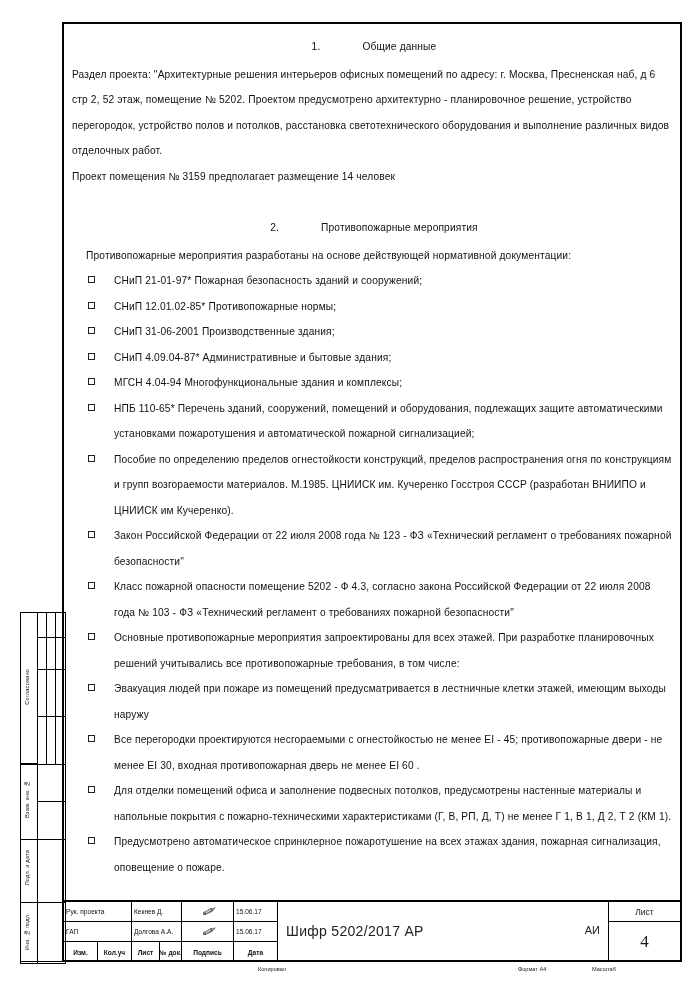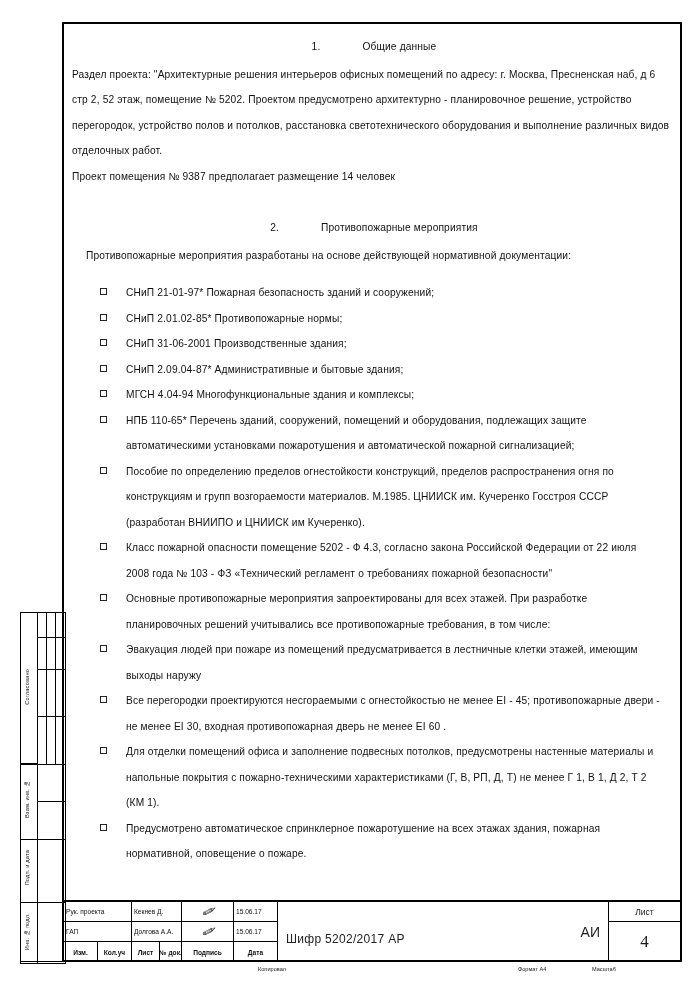--- a/index.html
+++ b/index.html
@@ -62,21 +62,21 @@
     margin: 0;
     white-space: normal;
   }
   p.para.indent { text-indent: 0; padding-left: 12px; }
   p.para.nudge  { margin-left: -2px; }
   .spacer-md { height: 26px; }
 
   
   ul.norms {
     list-style: none;
-    margin: 12px;
+    margin: 0;
     padding: 0;
   }
   ul.norms li {
     position: relative;
     padding-left: 40px;
     margin: 0;
   }
   ul.norms li .sq {
     position: absolute;
     left: 14px;
@@ -146,33 +146,33 @@
   .sig {
     font-family: "Liberation Serif", serif;
     font-size: 15px;
     font-style: italic;
     color: #111;
     transform: skewX(-12deg) scaleY(0.8);
   }
 
   #shifr {
     position: absolute;
-    left: 214px; top: 22px;
+    left: 214px; top: 14px;
     width: 300px; height: 30px;
     display: flex; align-items: center;
-    font-size: 12px;
+    font-size: 14px;
     letter-spacing: 0.3px;
     color: #222;
     padding-left: 8px;
     box-sizing: border-box;
   }
   #ai-mark {
     position: absolute;
     right: 80px; top: 22px;
-    font-size: 14px;
+    font-size: 11px;
     color: #222;
   }
   #list-label {
     position: absolute;
     right: 0px; top: 0px;
     width: 72px; height: 20px;
     border-left: 1px solid #000;
     border-bottom: 1px solid #000;
     box-sizing: border-box;
     display: flex; align-items: center; justify-content: center;
@@ -205,43 +205,44 @@
 
 <div id="sheet">
 
   <div id="frame"></div>
 
   <div id="content">
 
     <div class="sec-head"><span class="num">1.</span><span class="gap"></span><span>Общие данные</span></div>
 
     <p class="para nudge">Раздел проекта: "Архитектурные решения интерьеров офисных помещений по адресу:  г. Москва, Пресненская наб, д 6 стр 2, 52 этаж, помещение № 5202. Проектом предусмотрено архитектурно - планировочное решение, устройство перегородок, устройство полов и потолков, расстановка светотехнического оборудования и выполнение различных видов отделочных работ.</p>
-    <p class="para nudge">Проект помещения № 9387 предполагает размещение 14 человек</p>
+    <p class="para nudge">Проект помещения № 3159 предполагает размещение 14 человек</p>
 
     <div class="spacer-md"></div>
 
     <div class="sec-head"><span class="num">2.</span><span class="gap"></span><span>Противопожарные мероприятия</span></div>
 
     <p class="para indent">Противопожарные мероприятия разработаны на основе действующей нормативной документации:</p>
 
     <ul class="norms">
       <li><span class="sq"></span><span>СНиП 21-01-97* Пожарная безопасность зданий и сооружений;</span></li>
-      <li><span class="sq"></span><span>СНиП 2.01.02-85* Противопожарные нормы;</span></li>
+      <li><span class="sq"></span><span>СНиП 12.01.02-85* Противопожарные нормы;</span></li>
       <li><span class="sq"></span><span>СНиП 31-06-2001 Производственные здания;</span></li>
-      <li><span class="sq"></span><span>СНиП 2.09.04-87* Административные и бытовые здания;</span></li>
+      <li><span class="sq"></span><span>СНиП 4.09.04-87* Административные и бытовые здания;</span></li>
       <li><span class="sq"></span><span>МГСН 4.04-94 Многофункциональные здания и комплексы;</span></li>
       <li><span class="sq"></span></li>
       <li><span class="sq"></span><span>НПБ 110-65* Перечень зданий, сооружений, помещений и оборудования, подлежащих защите автоматическими установками пожаротушения и автоматической пожарной сигнализацией;</span></li>
       <li><span class="sq"></span><span>Пособие по определению пределов огнестойкости конструкций, пределов распространения огня по конструкциям и групп возгораемости материалов. М.1985. ЦНИИСК им. Кучеренко Госстроя СССР (разработан ВНИИПО и ЦНИИСК им Кучеренко).</span></li>
+      <li><span class="sq"></span><span>Закон Российской Федерации от 22 июля 2008 года № 123 - ФЗ «Технический регламент о требованиях пожарной безопасности"</span></li>
       <li><span class="sq"></span><span>Класс пожарной опасности помещение 5202 - Ф 4.3, согласно закона Российской Федерации от 22 июля 2008 года № 103 - ФЗ «Технический регламент о требованиях пожарной безопасности"</span></li>
       <li><span class="sq"></span><span>Основные противопожарные мероприятия запроектированы для всех этажей. При разработке планировочных решений учитывались все противопожарные требования, в том числе:</span></li>
       <li><span class="sq"></span><span>Эвакуация людей при пожаре из помещений предусматривается в лестничные клетки этажей, имеющим выходы наружу</span></li>
       <li><span class="sq"></span><span>Все перегородки проектируются несгораемыми с огнестойкостью не менее EI - 45; противопожарные двери - не менее EI 30, входная противопожарная дверь не менее EI 60 .</span></li>
       <li><span class="sq"></span><span>Для отделки помещений офиса и заполнение подвесных потолков, предусмотрены настенные материалы и напольные покрытия с пожарно-техническими характеристиками (Г, В, РП, Д, Т) не менее Г 1, В 1, Д 2, Т 2 (КМ 1).</span></li>
-      <li><span class="sq"></span><span>Предусмотрено автоматическое спринклерное пожаротушение на всех этажах здания, пожарная нормативной, оповещение о пожаре.</span></li>
+      <li><span class="sq"></span><span>Предусмотрено автоматическое спринклерное пожаротушение на всех этажах здания, пожарная сигнализация, оповещение о пожаре.</span></li>
     </ul>
   </div>
 
   <div id="side-strip">
 
     <div class="side-cell" style="left:-1px;  top:-1px;  width:18px; height:152px;">
       <span class="side-label" style="left:3px; top:56px;">Согласовано</span>
     </div>
     <div class="side-cell" style="left:16px; top:-1px;  width:10px; height:26px;"></div>
     <div class="side-cell" style="left:25px; top:-1px;  width:10px; height:26px;"></div>

